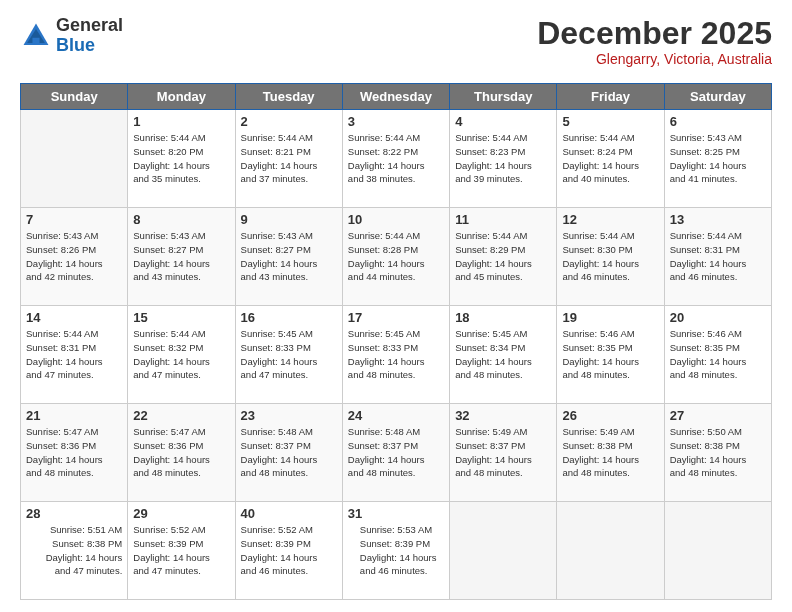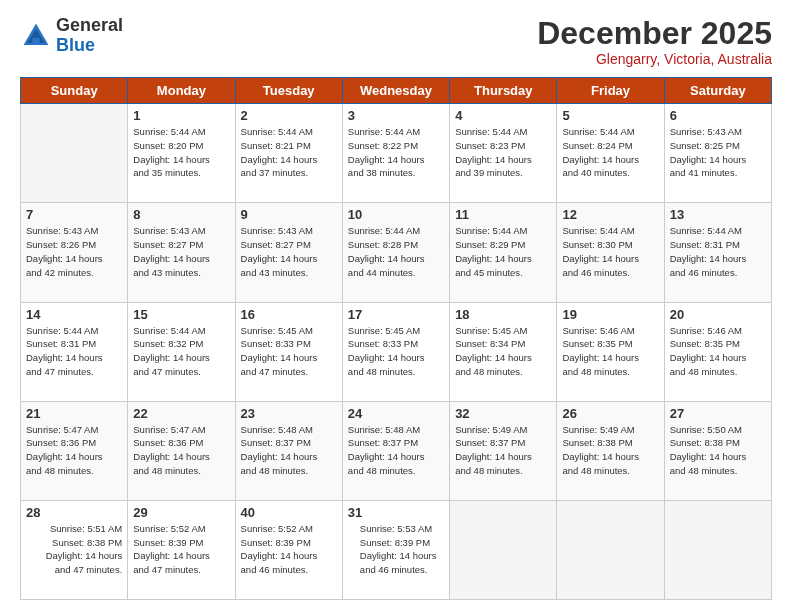--- a/index.html
+++ b/index.html
@@ -14,21 +14,21 @@
       width: 792px;
       height: 612px;
       padding: 16px 20px 12px 20px;
       display: flex;
       flex-direction: column;
     }
     .header {
       display: flex;
       justify-content: space-between;
       align-items: flex-start;
-      margin-bottom: 10px;
+      margin-bottom: 16px;
     }
     .logo {
       display: flex;
       align-items: center;
       gap: 4px;
     }
     .logo-text {
       font-size: 18px;
       font-weight: bold;
       line-height: 1.1;
@@ -53,21 +53,21 @@
       color: #b91c1c;
     }
     .calendar {
       flex: 1;
       border: 1px solid #ccc;
       border-collapse: collapse;
       width: 100%;
       table-layout: fixed;
     }
     .calendar th {
-      background: #c2410c;
+      background: #737373;
       color: #fff;
       font-size: 13px;
       padding: 5px 4px;
       border: 1px solid #1e5fa8;
       font-weight: bold;
     }
     .calendar td {
       border: 1px solid #ccc;
       vertical-align: top;
       padding: 4px 5px;

